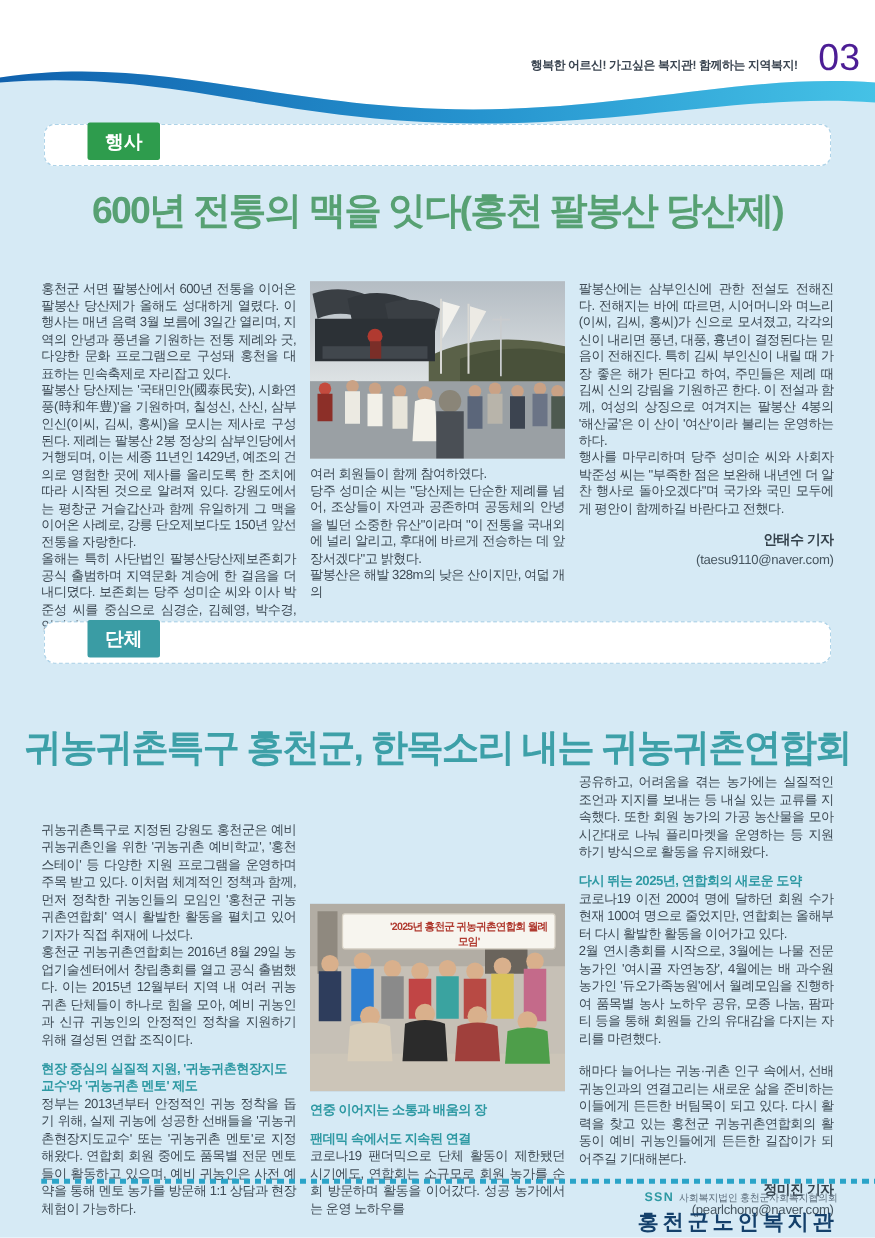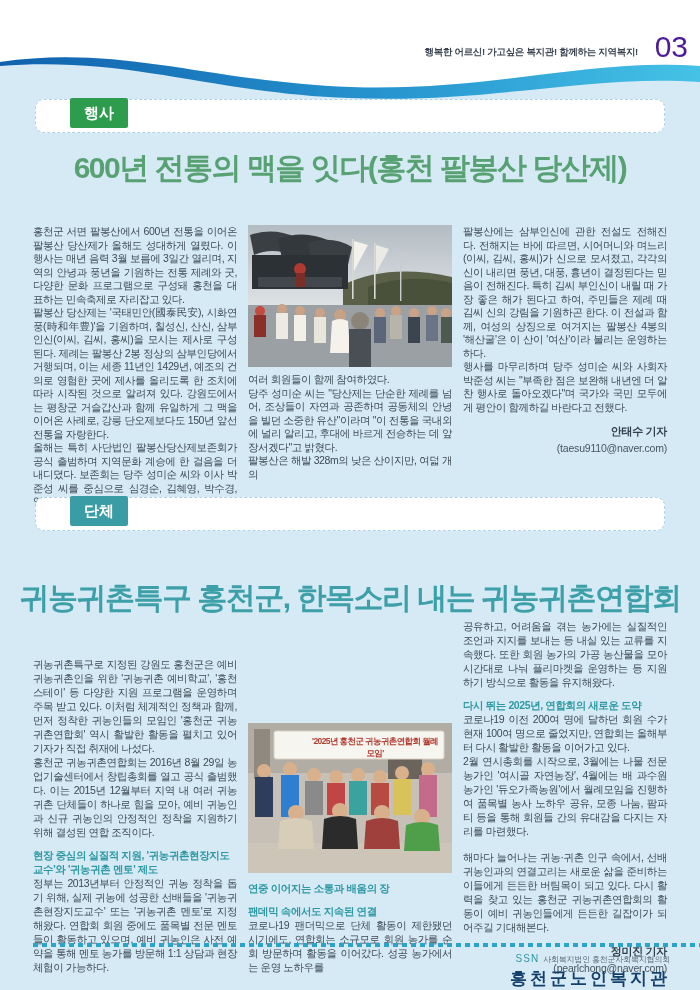--- a/index.html
+++ b/index.html
@@ -42,21 +42,21 @@
   .photo-1 { height:142px; margin-bottom:6px; }
   .photo-2 { height:150px; margin-bottom:8px; }
   .photo svg { display:block; width:100%; height:100%; }
   .banner-text { position:absolute; top:13px; left:26px; width:166px; text-align:center; font-size:8.5px; font-weight:bold; color:#b03a30; letter-spacing:-0.6px;padding-left:36px; }
 
   
   .footer-dashes { position:absolute; top:943px; left:33px; width:667px; height:4px;
     background:repeating-linear-gradient(90deg,#2ba4c8 0 5px,rgba(0,0,0,0) 5px 9px); }
   .footer-logo { position:absolute; top:953px; right:30px; text-align:right; }
   .logo-row-1 { font-size:8px; color:#5b6b7a; letter-spacing:-0.2px; }
-  .logo-ssn { color:#2e99a3; font-weight:normal; font-size:10px; letter-spacing:1px; margin-right:4px; }
+  .logo-ssn { color:#2e99a3; font-weight:bold; font-size:10px; letter-spacing:1px; margin-right:4px; }
   .logo-name { font-size:17px; font-weight:bold; color:#14406b; letter-spacing:3px; margin-top:2px; }
 </style>
 </head>
 <body>
 
 <div class="page">
 
   <svg class="header-wave" viewBox="0 0 700 100" preserveAspectRatio="none">
     <defs>
       <linearGradient id="waveGrad" x1="0" y1="0" x2="1" y2="0">

